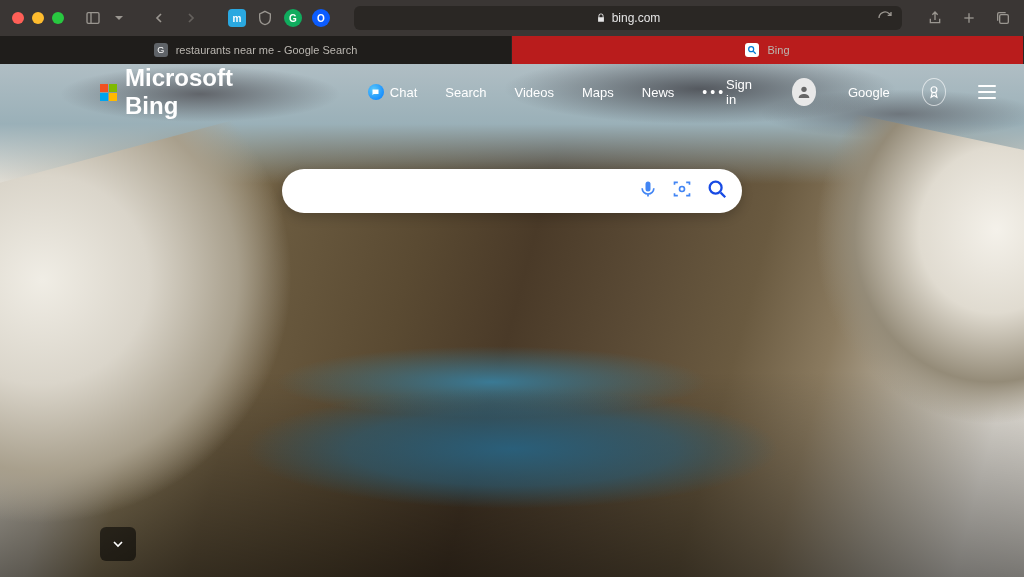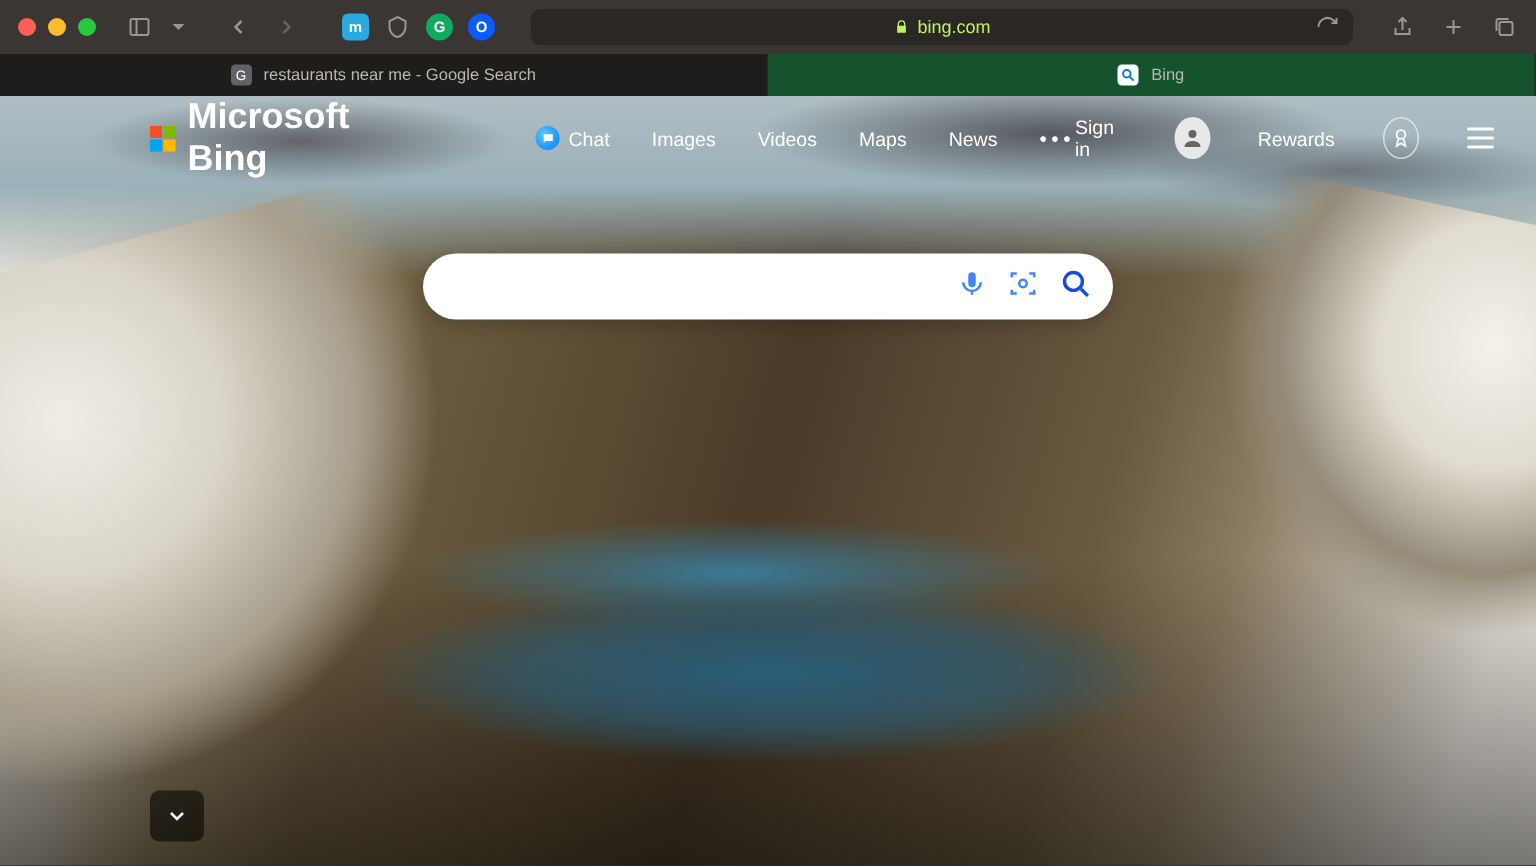--- a/index.html
+++ b/index.html
@@ -31,21 +31,21 @@
     .ext-badge { width: 18px; height: 18px; border-radius: 4px; display: flex; align-items: center; justify-content: center; font-size: 10px; font-weight: bold; }
     .address-bar {
       flex: 1;
       height: 24px;
       background: #2a2724;
       border-radius: 6px;
       margin: 0 16px;
       display: flex;
       align-items: center;
       justify-content: center;
-      color: #bef264;
+      color: #e5e5e5;
       font-size: 12px;
       gap: 6px;
       position: relative;
     }
     .reload-icon { position: absolute; right: 8px; color: #9a9690; }
     .right-icons { display: flex; gap: 16px; color: #9a9690; align-items: center; }
 
     
     .tab-bar {
       height: 28px;
@@ -56,21 +56,21 @@
     .tab {
       flex: 1;
       display: flex;
       align-items: center;
       gap: 8px;
       justify-content: center;
       font-size: 11px;
       color: #bab6b0;
       border-right: 1px solid #2a2724;
     }
-    .tab.active { background: #14532d; }
+    .tab.active { background: #b91c1c; }
     .tab-favicon {
       width: 14px; height: 14px; border-radius: 3px;
       display: flex; align-items: center; justify-content: center;
       font-size: 9px;
     }
 
     
     .content {
       position: relative;
       height: calc(577px - 36px - 28px);
@@ -301,21 +301,21 @@
     <div class="nav-links">
       <div class="nav-link">
         <div class="chat-dot">
           <svg width="9" height="9" viewBox="0 0 24 24" fill="#fff">
               <path d="M4 4h16v12H7l-3 3V4z"></path>
             </svg>
         </div>
         <span>Chat</span>
       </div>
       <div class="nav-link">
-          <span>Images</span>
+          <span>Search</span>
         </div>
       <div class="nav-link">
           <span>Videos</span>
         </div>
       <div class="nav-link">
           <span>Maps</span>
         </div>
       <div class="nav-link">
           <span>News</span>
         </div>
@@ -323,21 +323,21 @@
     </div>
     <div class="spacer"></div>
     <div class="right-nav">
       <span>Sign in</span>
       <div class="avatar-circle">
         <svg width="16" height="16" viewBox="0 0 24 24" fill="currentColor">
             <circle cx="12" cy="8" r="4"></circle>
             <path d="M4 21c0-4 4-6 8-6s8 2 8 6"></path>
           </svg>
       </div>
-      <span>Rewards</span>
+      <span>Google</span>
       <div class="rewards-badge">
         <svg width="14" height="14" viewBox="0 0 24 24" fill="none" stroke="#fff" stroke-width="2">
             <circle cx="12" cy="8" r="5"></circle>
             <path d="M9 13l-2 8 5-3 5 3-2-8"></path>
           </svg>
       </div>
       <div class="hamburger">
         <span></span>
           <span></span>
           <span></span>

